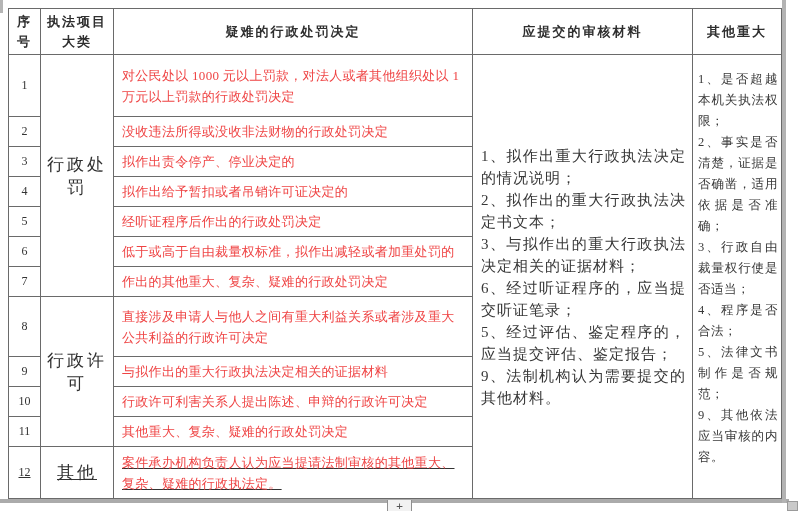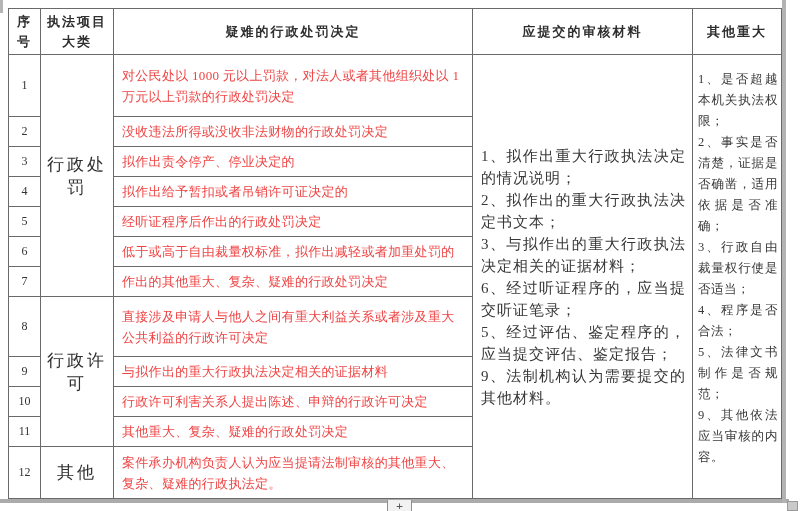--- a/index.html
+++ b/index.html
@@ -19,21 +19,21 @@
   }
   col.c-no{width:32px;}
   col.c-cat{width:73px;}
   col.c-item{width:359px;}
   col.c-mat{width:220px;}
   col.c-focus{width:89px;}
   tr.h-head{height:46px;margin-top:44px;}
   tr.h-tall{height:62px;}
   tr.h-std{height:30px;}
   tr.h-r8{height:60px;}
-  tr.h-r12{height:52px;}
+  tr.h-r12{height:52px;text-decoration:underline;}
   th{
     font-size:13px;font-weight:bold;text-align:center;
     letter-spacing:2px;line-height:20px;padding:2px 3px;color:#2f2f2f;
   }
   td.no{text-align:center;font-size:12px;letter-spacing:0;padding:1px 2px;}
   td.cat{text-align:center;font-size:17px;letter-spacing:3px;padding:8px 4px;color:#2f2f2f;}
   td.item{
     text-align:left;font-size:13px;letter-spacing:0.3px;
     line-height:21px;padding:2px 8px;color:#ef4444;
   }

